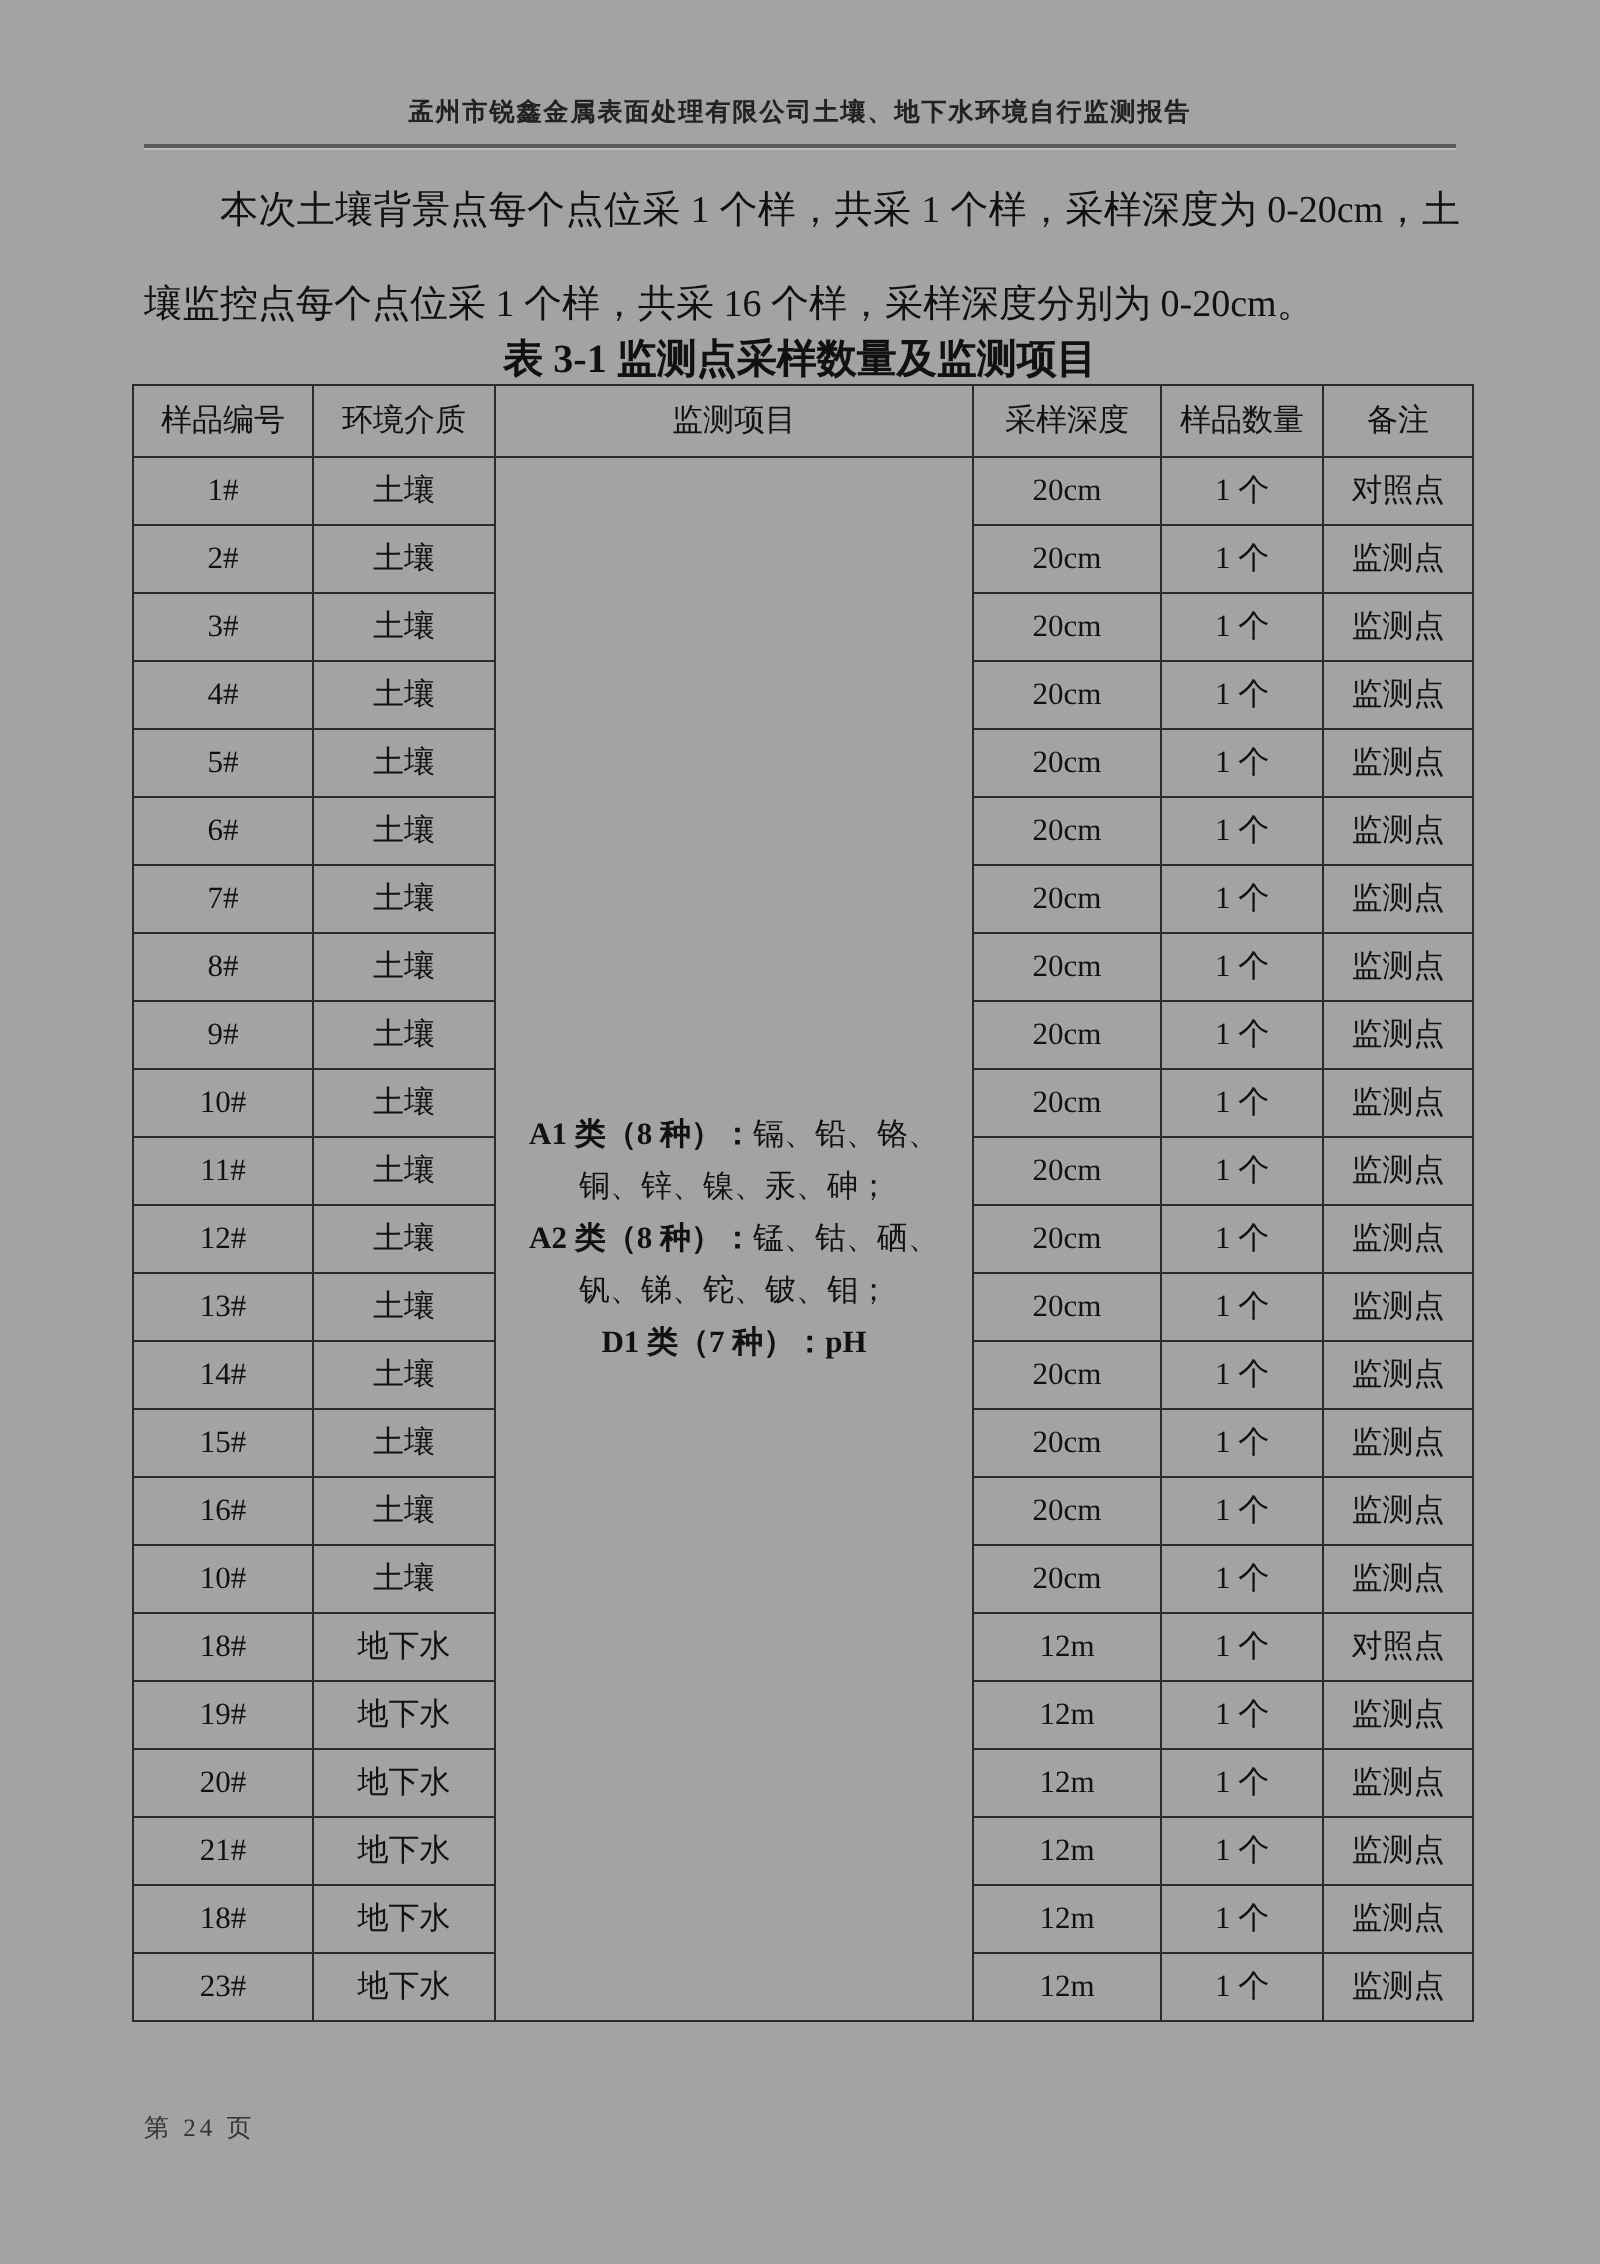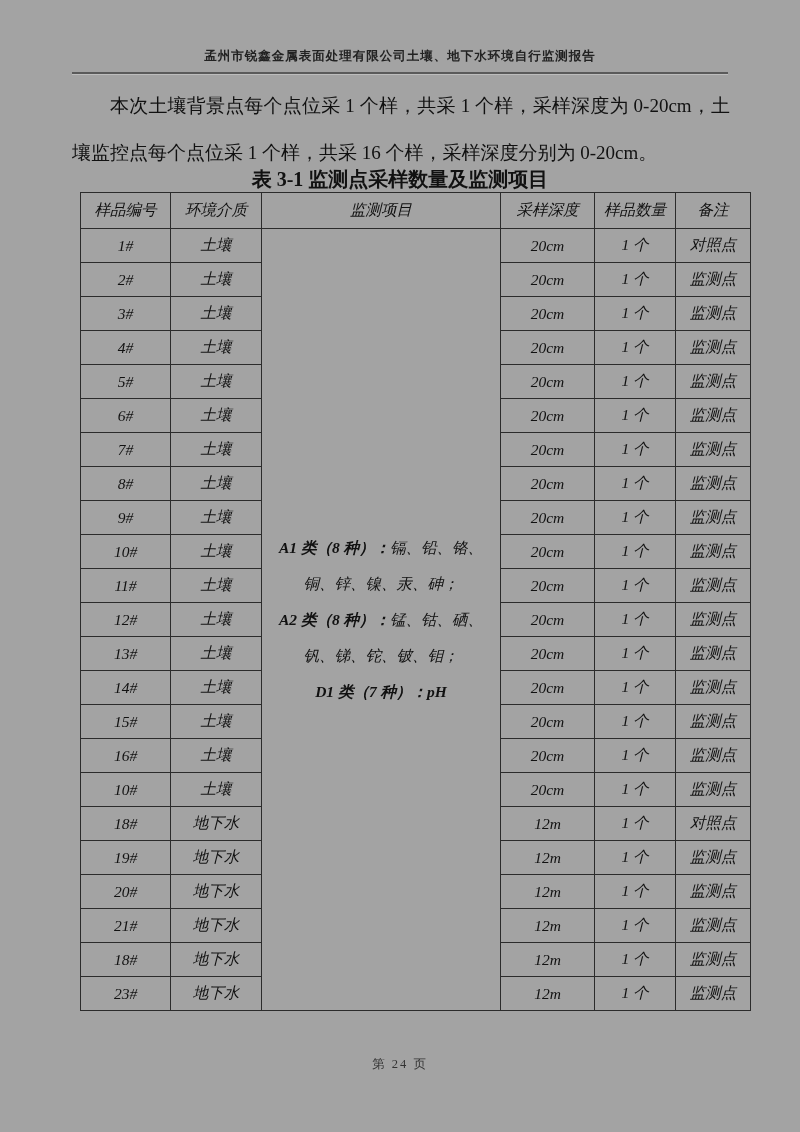--- a/index.html
+++ b/index.html
@@ -43,50 +43,48 @@
   .table-title {
     position: absolute;
     top: 166px; left: 72px; width: 656px;
     text-align: center;
     font-size: 20px;
     font-weight: bold;
     color: #111;
   }
   table.sampling {
     position: absolute;
-    top: 192px; left: 80px;
+    top: 192px; left: 66px;
     width: 670px;
     border-collapse: collapse;
     table-layout: fixed;
     font-size: 15.5px;
     color: #111;
-    font-style: italic;
   }
   table.sampling th, table.sampling td {
     border: 1px solid #2b2b2b;
     text-align: center;
     vertical-align: middle;
     font-weight: normal;
     padding: 0 2px;
     overflow: hidden;
   }
   table.sampling thead tr { height: 36px; }
   table.sampling tbody tr { height: 34px; }
   td.project-cell {
     text-align: left;
     vertical-align: middle;
     padding: 0 8px;
-    line-height: 36px;
+    line-height: 26px;
     font-size: 15.5px;
   }
   td.project-cell .proj-bold { font-weight: bold; }
   .page-footer {
     position: absolute;
     top: 1056px; left: 72px; width: 656px;
-    text-align: center;
     font-size: 12.5px;
     color: #333;
     letter-spacing: 2px;
   }
 </style>
 </head>
 <body>
 
 <div class="page">
 

